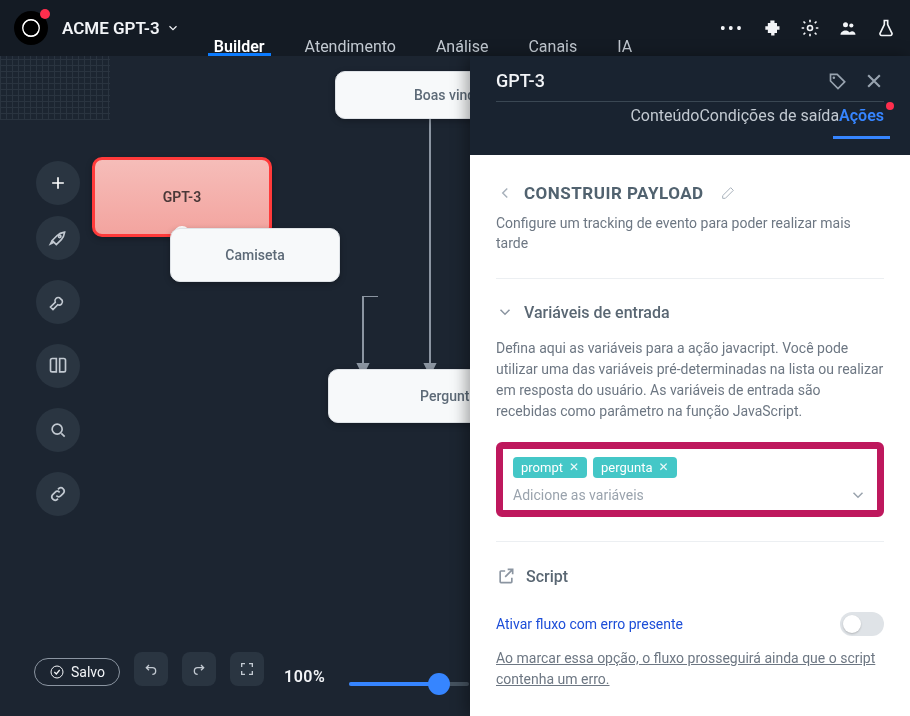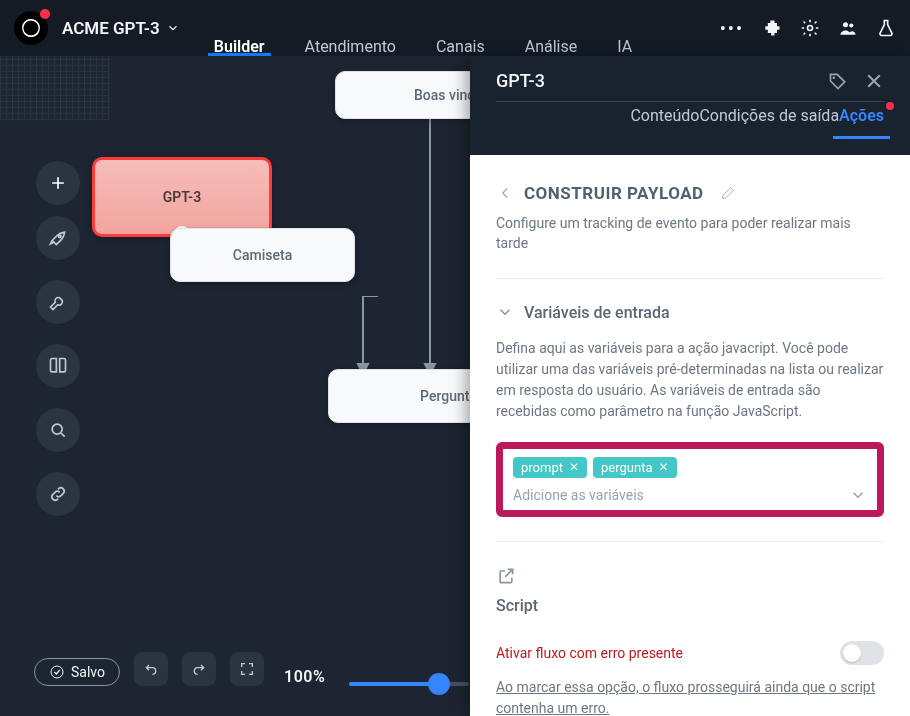--- a/index.html
+++ b/index.html
@@ -99,26 +99,26 @@
   .accordion-desc{font-size:14px;color:var(--text-grey);line-height:1.5;margin-top:16px;}
 
   .tagbox{margin-top:20px;border:7px solid #be185d;border-radius:6px;padding:8px 10px 6px 10px;position:relative;}
   .tags-row{display:flex;gap:6px;flex-wrap:wrap;}
   .tag{background:var(--teal);color:#fff;font-size:13px;border-radius:4px;padding:3px 8px;display:flex;align-items:center;gap:6px;}
   .tag .x{cursor:pointer;font-size:12px;opacity:.9;}
   .tagbox-input-row{display:flex;align-items:center;margin-top:8px;color:#9aa3ad;font-size:14px;}
   .tagbox-input-row .placeholder{flex:1;}
   .tagbox-input-row svg{width:18px;height:18px;stroke:#9aa3ad;stroke-width:2;fill:none;cursor:pointer;}
 
-  .script-row{display:flex;align-items:flex-start;gap:10px;margin-top:4px;flex-direction:column;}
+  .script-row{display:flex;align-items:flex-end;gap:10px;margin-top:4px;}
   .script-row svg{width:20px;height:20px;stroke:#8b95a1;stroke-width:2;fill:none;}
   .script-title{font-size:16px;color:#5a6773;font-weight:500;}
 
   .toggle-row{display:flex;align-items:center;justify-content:space-between;margin-top:26px;}
-  .toggle-label{font-size:14px;color:#b91c1c;}
+  .toggle-label{font-size:14px;color:#1d4ed8;}
   .switch{width:44px;height:24px;border-radius:12px;background:#dfe3e7;position:relative;cursor:pointer;}
   .switch .knob{position:absolute;left:3px;top:3px;width:18px;height:18px;border-radius:50%;background:#fff;box-shadow:0 1px 2px rgba(0,0,0,.2);}
   .toggle-desc{font-size:14px;color:var(--text-grey);line-height:1.5;margin-top:12px;text-decoration:underline;}
 </style>
 </head>
 <body>
 
 <div class="topbar">
   <div class="logo-wrap">
     <svg viewBox="0 0 24 24">
@@ -134,24 +134,24 @@
       </svg>
   </div>
   <div class="tabs">
     <div class="tab active">
         <span>Builder</span>
       </div>
     <div class="tab">
         <span>Atendimento</span>
       </div>
     <div class="tab">
+        <span>Análise</span>
+      </div>
+    <div class="tab">
         <span>Canais</span>
-      </div>
-    <div class="tab">
-        <span>Análise</span>
       </div>
     <div class="tab">
         <span>IA</span>
       </div>
   </div>
   <div class="top-icons">
     <span class="ellipsis">•••</span>
     <span class="ic">
         <svg viewBox="0 0 24 24">
           <path d="M14 3h-4v3H7v4H4v4h3v4h4v3h4v-3h3v-4h3v-4h-3V6h-3V3z" fill="currentColor"></path>
@@ -225,21 +225,21 @@
       <polygon class="arrowhead" points="25,78 20,68 30,68"></polygon>
   </svg>
 
   <div class="node node-white" style="left:335px;top:15px;width:170px;height:48px;justify-content:flex-end;padding-right:14px;font-weight:500;">
     <span>Boas vindas</span>
   </div>
   <div class="node node-red" style="left:92px;top:101px;width:180px;height:80px;">
     <span>GPT-3</span>
     <span class="node-anchor" style="bottom:-8px;left:50%;transform:translateX(-50%);"></span>
   </div>
-  <div class="node node-white" style="left:170px;top:172px;width:185px;height:54px;font-weight:500;">
+  <div class="node node-white" style="left:170px;top:172px;width:170px;height:54px;font-weight:500;">
     <span>Camiseta</span>
   </div>
   <div class="node node-white" style="left:328px;top:313px;width:170px;height:54px;justify-content:flex-end;padding-right:20px;font-weight:500;">
     <span>Pergunta</span>
   </div>
 
   <div class="bottombar">
     <div class="pill">
       <svg viewBox="0 0 24 24">
           <circle cx="12" cy="12" r="9" stroke="currentColor" stroke-width="1.5" fill="none"></circle>

